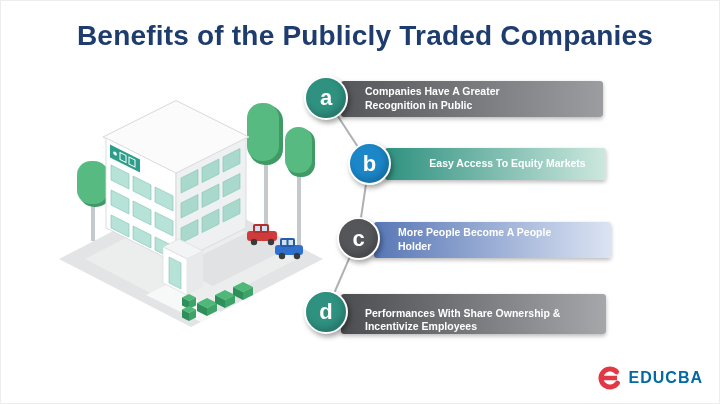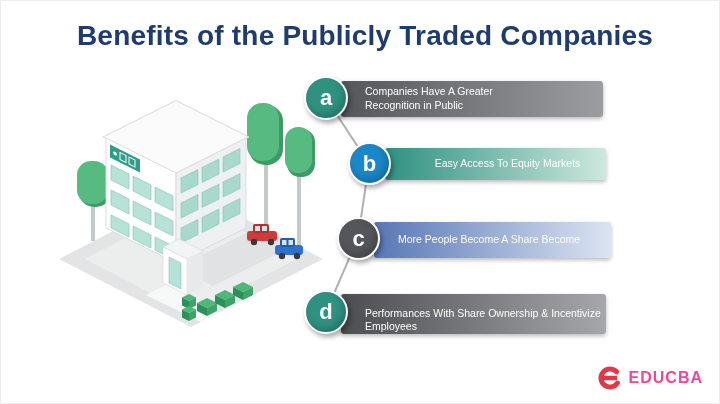--- a/index.html
+++ b/index.html
@@ -12,21 +12,21 @@
     text-align:center; font-size:28px; font-weight:bold; letter-spacing:.2px;
   }
   .connector { position:absolute; left:0; top:0; z-index:1; pointer-events:none; }
   .building  { position:absolute; left:50px; top:62px; z-index:0; }
 
   .banner {
     position:absolute; z-index:2; border-radius:3px;
     display:flex; align-items:center;
     box-shadow:0 2px 4px rgba(0,0,0,.28);
   }
-  .btxt { color:#fff; font-weight:normal; font-size:10.5px; line-height:1.3; padding-left:24px; }
+  .btxt { color:#fff; font-weight:bold; font-size:10.5px; line-height:1.3; padding-left:24px; }
   .bn0 { left:340px; top:80px;  width:262px; height:36px; }
   .bn1 { left:384px; top:147px; width:221px; height:32px;justify-content:center; }
   .bn2 { left:373px; top:221px; width:237px; height:36px; }
   .bn3 { left:340px; top:293px; width:265px; height:40px;align-items:flex-end; }
   .bn0 .btxt, .bn2 .btxt { max-width:185px; }
   .bn3 .btxt { max-width:245px; }
 
   .circle {
     position:absolute; z-index:3; border-radius:50%;
     border:2px solid #fff;
@@ -161,21 +161,21 @@
     </g>
   </svg>
 
   <div class="banner bn0" style="background: linear-gradient(90deg, rgb(85, 86, 90) 0%, rgb(155, 157, 161) 100%);">
     <span class="btxt">Companies Have A Greater Recognition in Public</span>
   </div>
   <div class="banner bn1" style="background: linear-gradient(90deg, rgb(47, 145, 128) 0%, rgb(205, 232, 222) 100%);">
     <span class="btxt">Easy Access To Equity Markets</span>
   </div>
   <div class="banner bn2" style="background: linear-gradient(90deg, rgb(88, 119, 182) 0%, rgb(220, 228, 243) 100%);">
-    <span class="btxt">More People Become A Share Become</span>
+    <span class="btxt">More People Become A People Holder</span>
   </div>
   <div class="banner bn3" style="background: linear-gradient(90deg, rgb(76, 77, 80) 0%, rgb(165, 167, 170) 100%);">
     <span class="btxt">Performances With Share Ownership &amp; Incentivize Employees</span>
   </div>
 
   <div class="circle c0" style="background: rgb(47, 145, 128);">
     <span>a</span>
   </div>
   <div class="circle c1" style="background: rgb(27, 134, 200);">
     <span>b</span>
@@ -185,16 +185,16 @@
   </div>
   <div class="circle c3" style="background: rgb(47, 145, 128);">
     <span>d</span>
   </div>
 
   <div class="logo">
     <svg class="logo-icon" width="26" height="26" viewBox="0 0 26 26">
       <circle class="logo-accent" cx="13" cy="13" r="9" fill="none" stroke="#e23744" stroke-width="5" stroke-dasharray="44 13" stroke-linecap="round" transform="rotate(35 13 13)"></circle>
       <line class="logo-accent" x1="6" y1="13" x2="20" y2="13" stroke="#e23744" stroke-width="4.5"></line>
     </svg>
-    <span class="logo-text" style="color: #ec4899;">EDUCBA</span>
+    <span class="logo-text" style="color: #0369a1;">EDUCBA</span>
   </div>
 
 </div>
 
 </body></html>

